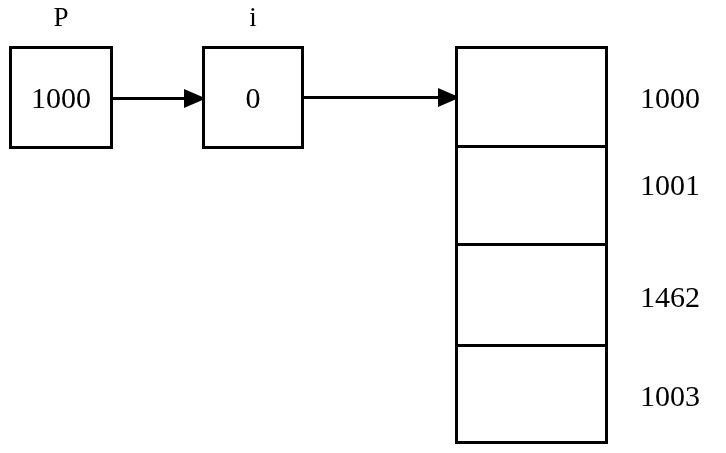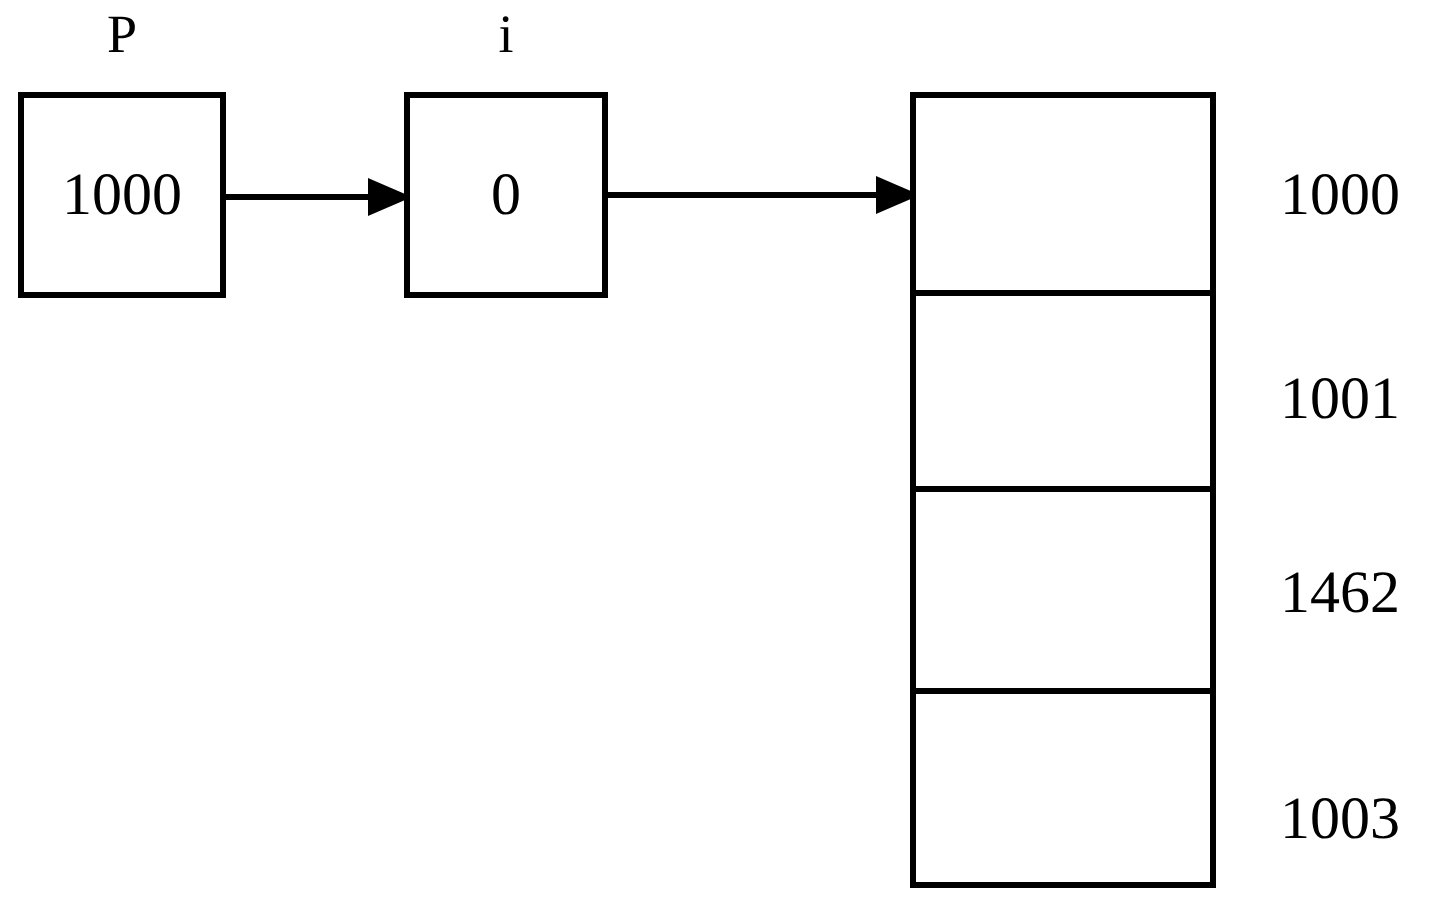--- a/index.html
+++ b/index.html
@@ -123,18 +123,18 @@
 
   <div id="memory-column">
     <div class="mem-cell" style="height:99px"></div>
     <div class="mem-cell" style="height:98px"></div>
     <div class="mem-cell" style="height:101px"></div>
     <div class="mem-cell last" style="height:94px"></div>
   </div>
 
   <div id="address-labels">
     <div class="address-label" style="top:37px">1000</div>
-    <div class="address-label" style="top:139px">1001</div>
+    <div class="address-label" style="top:124px">1001</div>
     <div class="address-label" style="top:236px">1462</div>
-    <div class="address-label" style="top:349px">1003</div>
+    <div class="address-label" style="top:335px">1003</div>
   </div>
 
 </div>
 
 </body></html>

